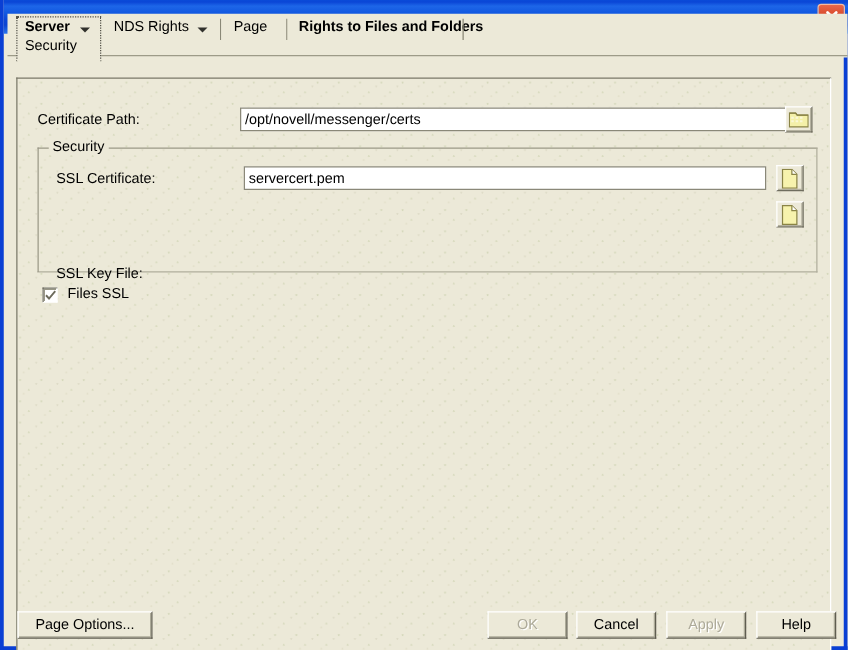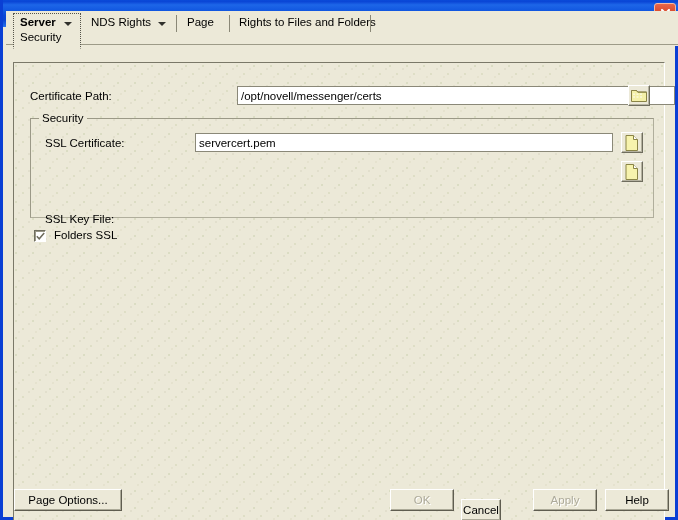--- a/index.html
+++ b/index.html
@@ -314,30 +314,30 @@
       <span class="tab-arrow" style="left:73px;"></span>
       <span class="tab-sep"></span>
     </div>
 
     <div class="tab" style="left:171px; width:53px; height:22px;">
       <span class="tab-label" style="left:10px;">Page</span>
       <span class="tab-sep"></span>
     </div>
 
     <div class="tab" style="left:224px; width:141px; height:22px;">
-      <span class="tab-label" style="left:9px;">Rights to Files and Folders</span>
+      <span class="tab-label" style="left:9px;font-weight:bold;">Rights to Files and Folders</span>
       <span class="tab-sep"></span>
     </div>
   </div>
 
   <div class="panel">
 
     <span class="lbl" style="left:16px; top:27px;">Certificate Path:</span>
 
-    <input class="tfield" style="left: 178px; top: 23px; width: 438px; margin-left: 45px;" value="/opt/novell/messenger/certs">
+    <input class="tfield" style="left: 178px; top: 23px; width: 438px;" value="/opt/novell/messenger/certs">
 
     <div class="iconbtn" style="left:614px; top:22px;">
       <svg width="16" height="15" viewBox="0 0 16 15">
         <path d="M0.5 2.5 h5 l1.3 1.6 h8.7 v9.4 h-15 z" fill="#f4f0a8" stroke="#8a8446" stroke-width="1"></path>
         <path d="M0.5 2.5 h5 l1.3 1.6 h8.7" fill="none" stroke="#8a8446" stroke-width="1"></path>
         <g fill="#ffffff" opacity="0.55">
           <rect x="2" y="5.4" width="2" height="1.6"></rect>
           <rect x="5.5" y="5.4" width="2" height="1.6"></rect>
           <rect x="9" y="5.4" width="2" height="1.6"></rect>
           <rect x="2" y="8.2" width="2" height="1.6"></rect>
@@ -372,36 +372,36 @@
       </div>
 
     </div>
 
     <div class="cbrow">
       <span class="cbox">
         <svg width="9" height="9" viewBox="0 0 9 9">
           <path d="M0.8 4.2 L3.2 6.8 L8.2 0.9" stroke="#6d6b5c" stroke-width="1.5" fill="none"></path>
         </svg>
       </span>
-      <span class="cblabel">Folders SSL</span>
+      <span class="cblabel">Files SSL</span>
     </div>
 
   </div>
 
   <div class="bottombar">
 
     <div class="btn" style="left:8px; top:5px; width:108px; height:22px;">
       <span class="btxt">Page Options...</span>
     </div>
 
     <div class="btn disabled" style="left:384px; top:5px; width:64px; height:22px;">
       <span class="btxt">OK</span>
     </div>
 
-    <div class="btn" style="left:455px; top:5px; width:40px; height:22px;margin-top:10px;">
+    <div class="btn" style="left:455px; top:5px; width:64px; height:22px;">
       <span class="btxt">Cancel</span>
     </div>
 
     <div class="btn disabled" style="left:527px; top:5px; width:64px; height:22px;">
       <span class="btxt">Apply</span>
     </div>
 
     <div class="btn" style="left:599px; top:5px; width:64px; height:22px;">
       <span class="btxt">Help</span>
     </div>

